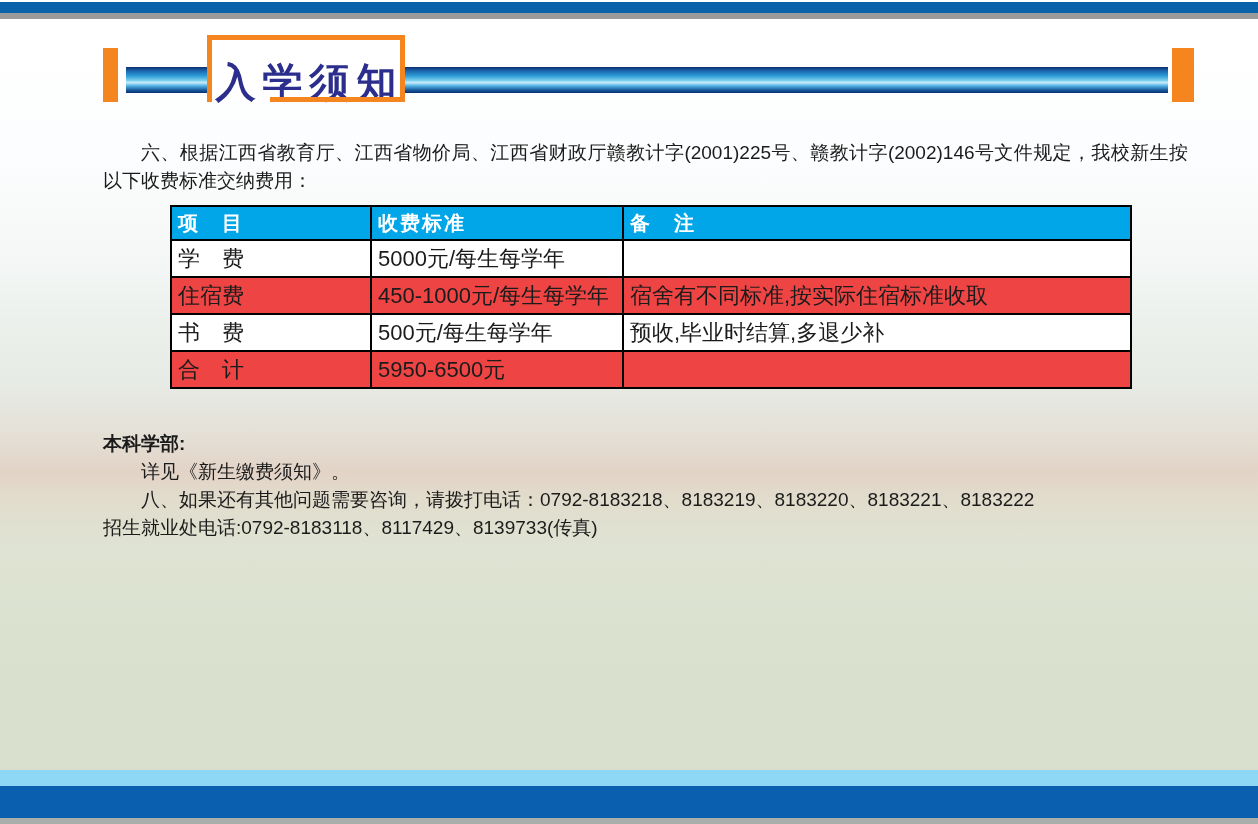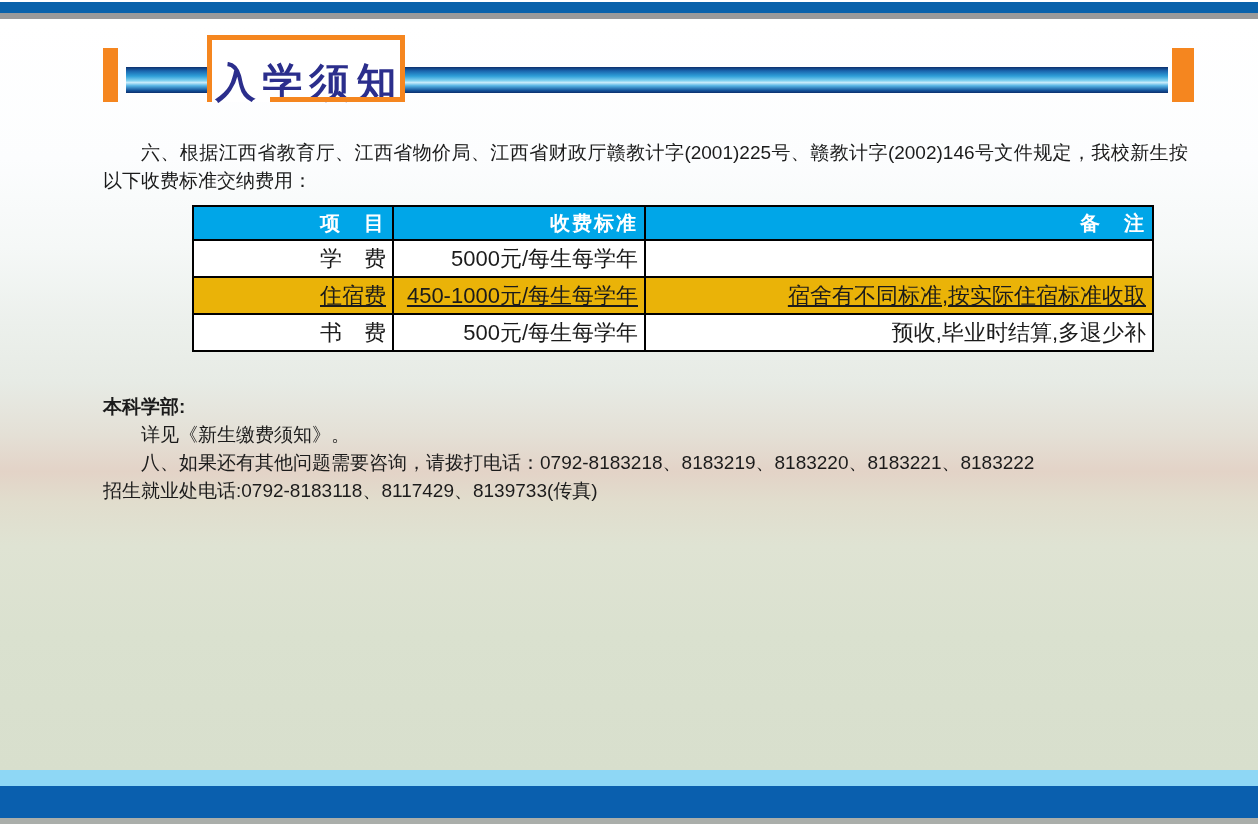--- a/index.html
+++ b/index.html
@@ -59,31 +59,31 @@
     font-size:19px; line-height:28px; color:#1b1b1b; text-align:justify;
   }
   .main p { margin:0; }
   .indent { text-indent:2em; }
   .cont { margin-left:2em; }
   .bold { font-weight:bold; }
 
   
   table.fee-table {
     border-collapse:collapse; table-layout:fixed;
-    width:960px; margin:10px 0 0 89px;
-    text-align:right; background:#ffffff;
+    width:960px; margin:10px 0 0 67px;
+    text-align:left; background:#ffffff;
   }
   .fee-table th, .fee-table td { border:2px solid #000000; padding:0 6px; overflow:hidden; white-space:nowrap; }
   .fee-table th {
     background:#00a6e8; color:#ffffff; font-weight:bold;
     font-size:20px; height:34px; letter-spacing:2px;
   }
   .fee-table td { font-size:22px; height:37px; }
   .row-white td { background:#ffffff; }
-  .row-blue  td { background:#eab308;text-decoration:underline; }
+  .row-blue  td { background:#ef4444; }
 
   .payment-block { margin-top:41px; }
   .para7 { margin-top:1px; }
 </style>
 </head>
 <body>
 
 <div class="page">
 
   <div class="topbar-blue"></div>
@@ -127,20 +127,25 @@
           <tr class="row-blue">
             <td>住宿费</td>
             <td>450-1000元/每生每学年</td>
             <td>宿舍有不同标准,按实际住宿标准收取</td>
           </tr>
           <tr class="row-white">
             <td>书　费</td>
             <td>500元/每生每学年</td>
             <td>预收,毕业时结算,多退少补</td>
           </tr>
+          <tr class="row-blue">
+            <td>合　计</td>
+            <td>5950-6500元</td>
+            <td></td>
+          </tr>
         </tbody>
       </table>
 
       <div class="payment-block">
         <p class="bold">本科学部:</p>
         <p class="indent">详见《新生缴费须知》。</p>
       </div>
 
 
       <p class="indent">八、如果还有其他问题需要咨询，请拨打电话：0792-8183218、8183219、8183220、8183221、8183222</p>

